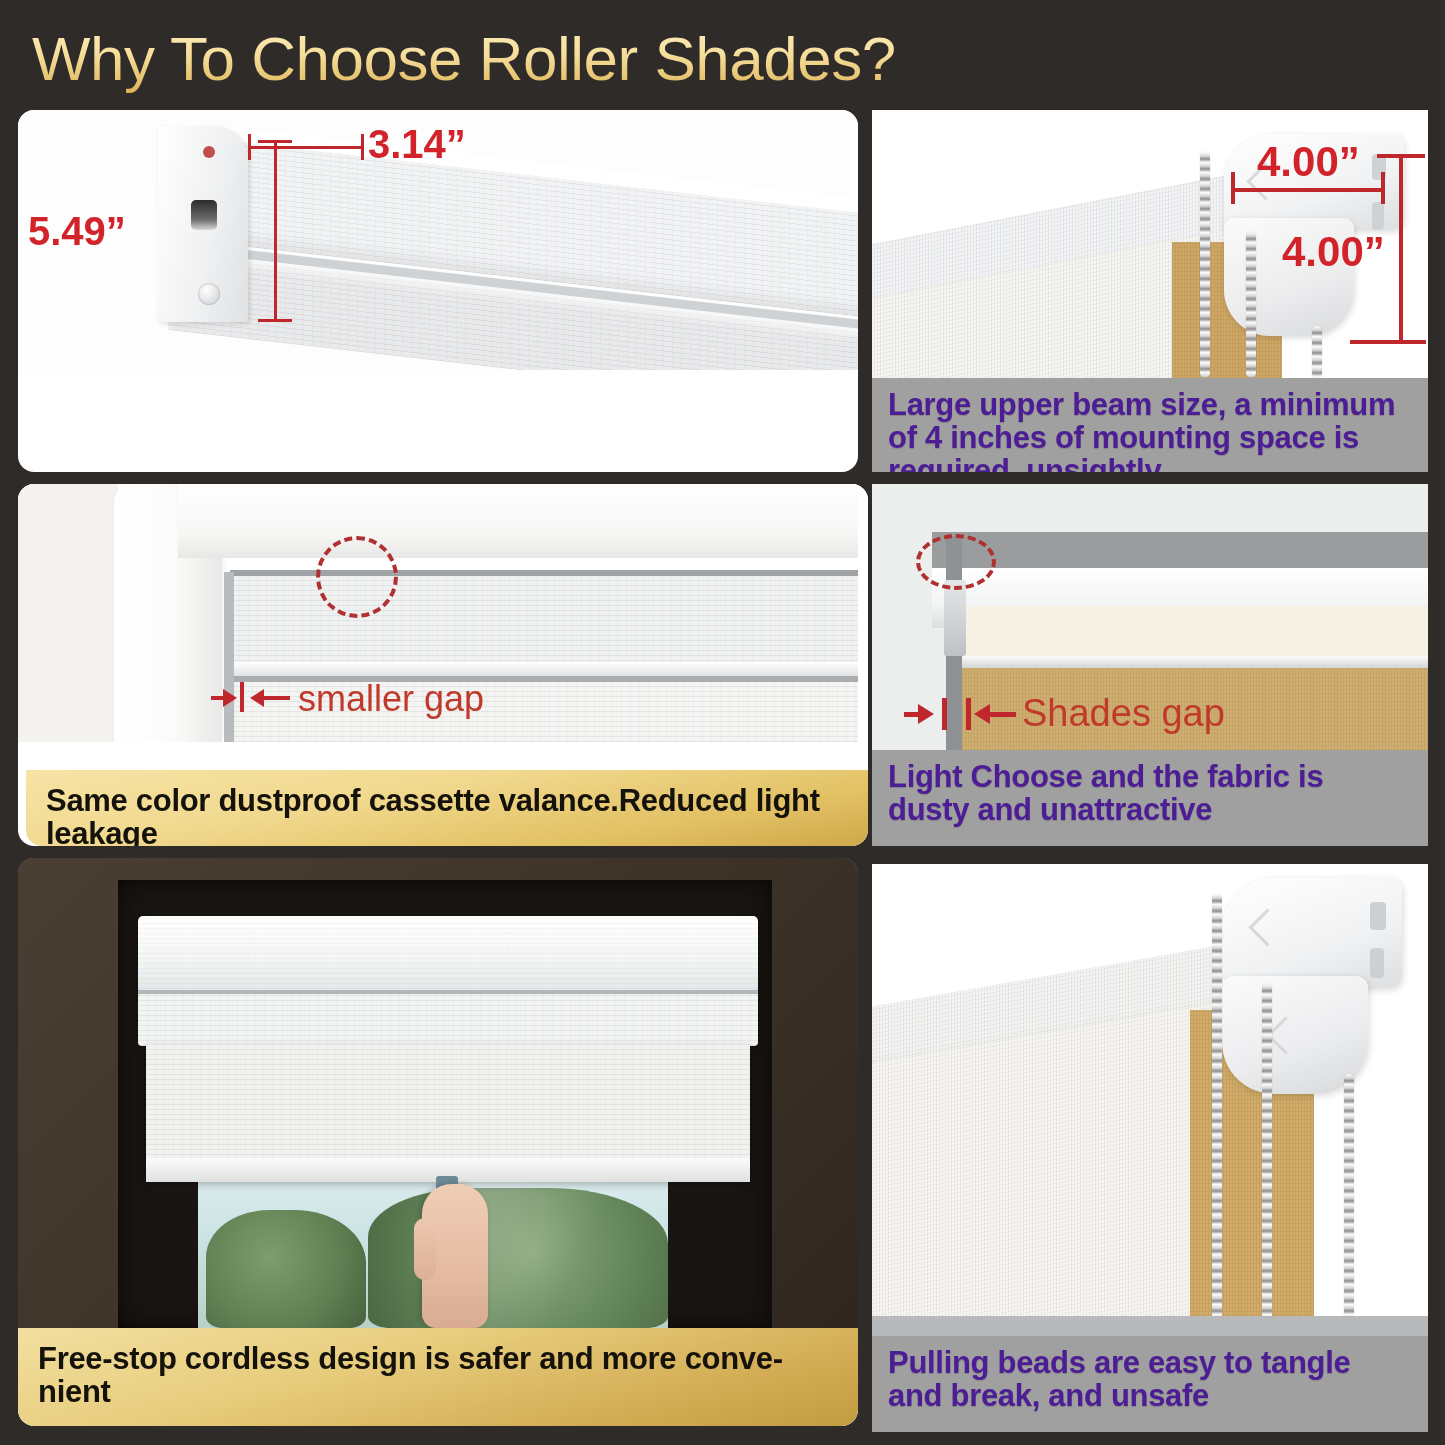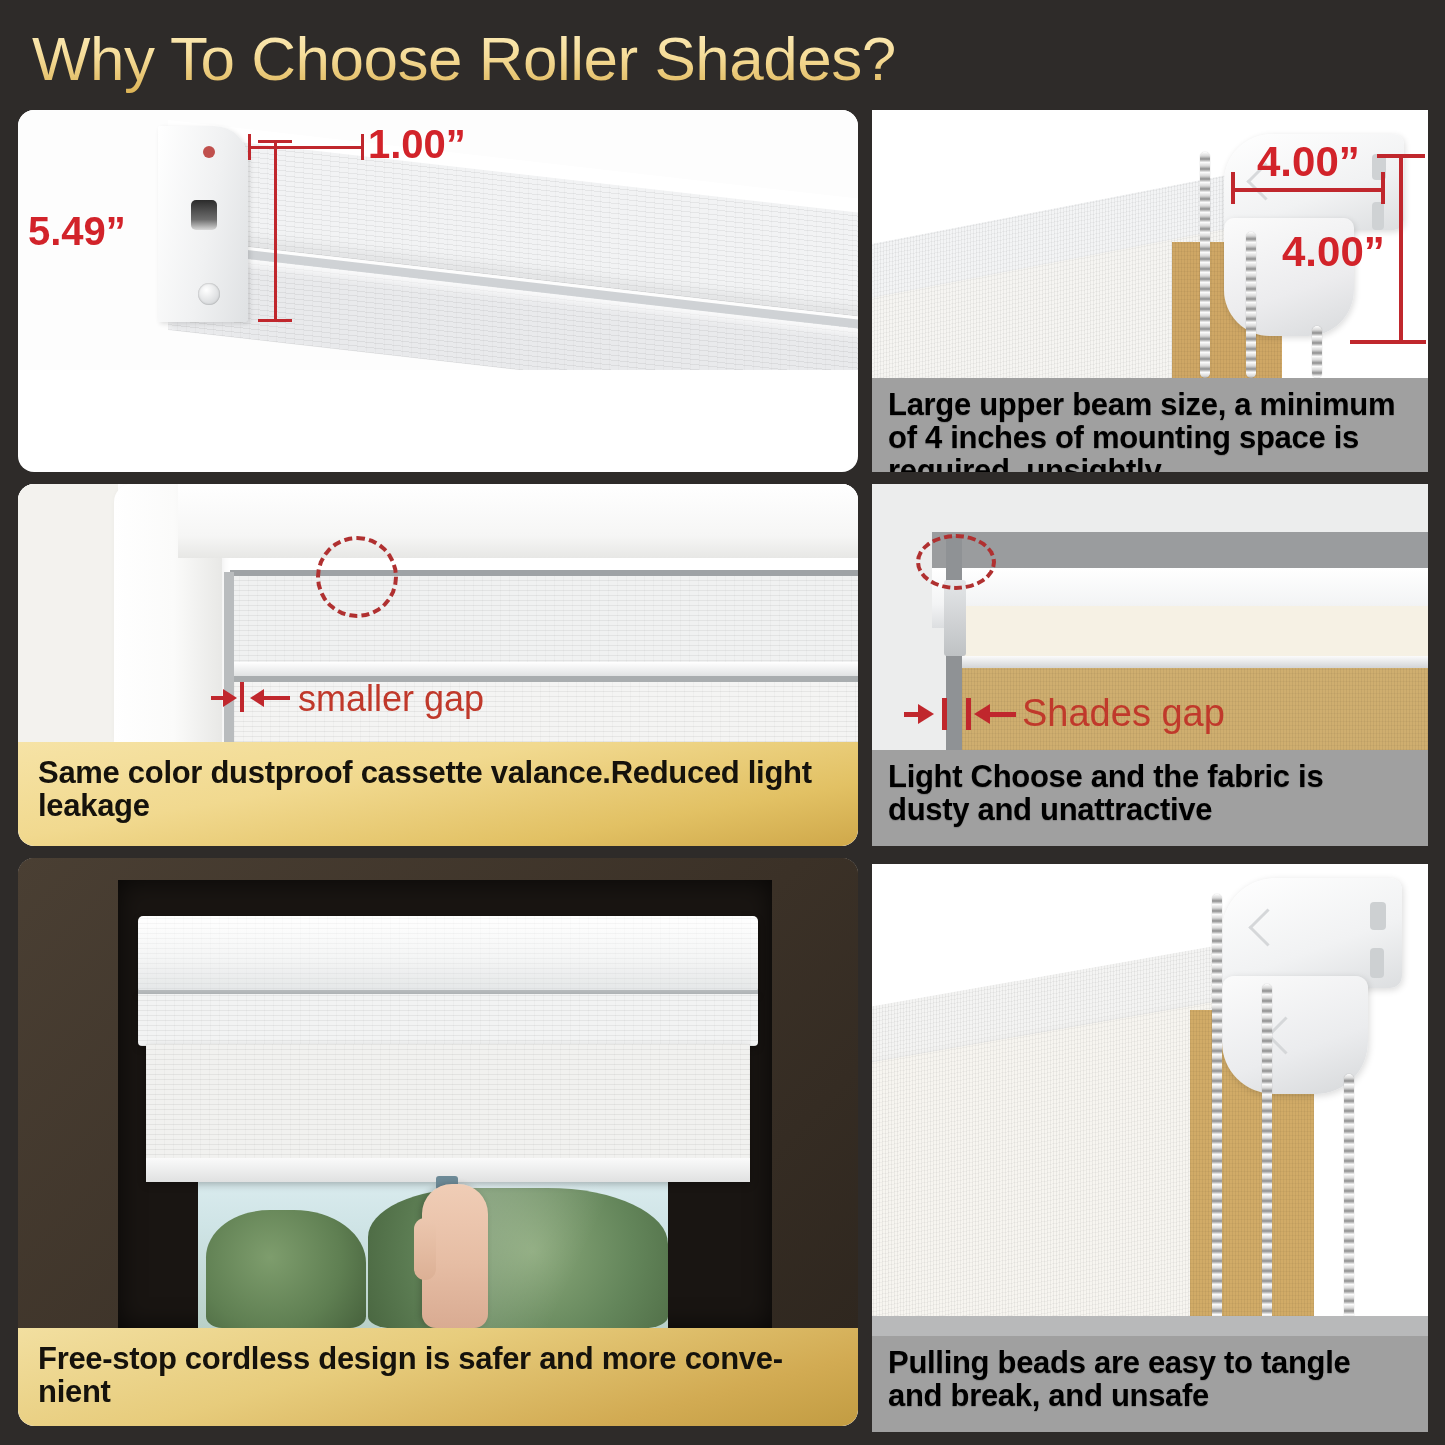--- a/index.html
+++ b/index.html
@@ -35,21 +35,21 @@
     background:linear-gradient(170deg,#f6e3a6 0%,#f1d98f 38%,#e2c164 75%,#cfa84a 100%);
     color:#15120c;border-radius:0 0 16px 16px;
     padding:14px 20px 18px 20px;
     font-size:31px;font-weight:bold;line-height:1.07;letter-spacing:-0.3px;
   }
   .cap.gold.deep{
     background:linear-gradient(165deg,#f2dfa0 0%,#e7cc7c 40%,#d2ab53 78%,#c29c42 100%);
     margin-top:6px;
   }
   .cap.gray{
-    background:#a0a0a0;color:#000000;
+    background:#a0a0a0;color:#4c1d95;
     padding:10px 16px 12px 16px;
     font-size:31px;font-weight:bold;line-height:1.07;letter-spacing:-0.3px;
     text-shadow:0 1px 1px rgba(0,0,0,.18);
   }
   .soft{position:absolute;}
 
   
   .fabric{
     background-image:
       repeating-linear-gradient(90deg, rgba(0,0,0,.05) 0 1px, rgba(255,255,255,0) 1px 3px),
@@ -112,21 +112,21 @@
                   border-radius:5px;"></div>
       <div class="soft" style="left:180px;top:173px;width:22px;height:22px;border-radius:50%;
                   background:radial-gradient(circle at 38% 32%,#ffffff,#c9cccf);
                   box-shadow:inset 0 0 2px rgba(0,0,0,.35);"></div>
       <div class="soft" style="left:185px;top:36px;width:12px;height:12px;border-radius:50%;
                   background:#c0504d;"></div>
 
       <div class="rline" style="left:230px;top:36px;width:116px;height:3px;"></div>
       <div class="rline" style="left:230px;top:24px;width:3px;height:26px;"></div>
       <div class="rline" style="left:343px;top:24px;width:3px;height:26px;"></div>
-      <div class="dim" style="left:350px;top:12px;font-size:40px;">1.00”</div>
+      <div class="dim" style="left:350px;top:12px;font-size:40px;">3.14”</div>
 
       <div class="rline" style="left:256px;top:30px;width:3px;height:182px;"></div>
       <div class="rline" style="left:240px;top:30px;width:34px;height:3px;"></div>
       <div class="rline" style="left:240px;top:209px;width:34px;height:3px;"></div>
       <div class="dim" style="left:10px;top:99px;font-size:40px;">5.49”</div>
     </div>
   </div>
 
   <div class="panel right" style="left:872px;top:110px;width:556px;height:362px;">
     <div class="photo" style="height:268px;background:#ffffff;">
@@ -167,21 +167,21 @@
       <div class="dim" style="left:385px;top:28px;font-size:42px;">4.00”</div>
 
       <div class="rline" style="left:527px;top:44px;width:4px;height:190px;"></div>
       <div class="rline" style="left:505px;top:44px;width:48px;height:4px;"></div>
       <div class="rline" style="left:478px;top:230px;width:76px;height:4px;"></div>
       <div class="dim" style="left:410px;top:118px;font-size:42px;">4.00”</div>
     </div>
     <div class="cap gray" style="height:94px;">Large upper beam size, a minimum of 4 inches of mounting space is required, unsightly</div>
   </div>
 
-  <div class="panel left" style="left:18px;top:484px;width:840px;height:362px;">
+  <div class="panel left" style="left:18px;top:484px;width:840px;height:362px;padding-left:10px;">
     <div class="photo" style="height:258px;background:#ffffff;">
 
       <div class="soft" style="left:0;top:0;width:100px;height:258px;background:#f3f2ee;"></div>
       <div class="soft" style="left:96px;top:0;width:108px;height:258px;
                   background:linear-gradient(90deg,#ffffff 0%,#fbfbfa 55%,#e8e8e6 100%);
                   border-radius:18px 0 0 0;box-shadow:2px 0 6px rgba(0,0,0,.06);"></div>
       <div class="soft" style="left:160px;top:0;width:680px;height:74px;
                   background:linear-gradient(180deg,#ffffff 0%,#f6f6f5 70%,#e7e7e5 100%);"></div>
 
       <div class="soft" style="left:212px;top:86px;width:628px;height:7px;background:#9fa3a6;"></div>
@@ -201,21 +201,21 @@
       <div class="soft" style="left:205px;top:205px;width:0;height:0;
                   border-top:9px solid transparent;border-bottom:9px solid transparent;
                   border-left:14px solid #c0272d;"></div>
       <div class="rline" style="left:222px;top:198px;width:4px;height:30px;"></div>
       <div class="rline" style="left:246px;top:212px;width:26px;height:4px;"></div>
       <div class="soft" style="left:232px;top:205px;width:0;height:0;
                   border-top:9px solid transparent;border-bottom:9px solid transparent;
                   border-right:14px solid #c0272d;"></div>
       <div class="gaplbl" style="left:280px;top:194px;font-size:36px;">smaller gap</div>
     </div>
-    <div class="cap gold" style="height:104px;">Same color dustproof cassette valance.Reduced light leakage</div>
+    <div class="cap gold" style="height:76px;margin-left:8px;">Same color dustproof cassette valance.Reduced light leakage</div>
   </div>
 
   <div class="panel right" style="left:872px;top:484px;width:556px;height:362px;">
     <div class="photo" style="height:266px;background:#e9eaec;">
       <div class="soft" style="left:0;top:0;width:556px;height:266px;background:#eceded;"></div>
       <div class="soft" style="left:60px;top:48px;width:496px;height:40px;background:#9a9c9e;"></div>
       <div class="soft" style="left:60px;top:84px;width:496px;height:60px;
                   background:linear-gradient(180deg,#ffffff 0%,#f3f4f5 60%,#dcdee0 100%);
                   border-radius:0 0 6px 0;"></div>
       <div class="soft" style="left:86px;top:122px;width:470px;height:56px;background:#f6f1e4;"></div>

